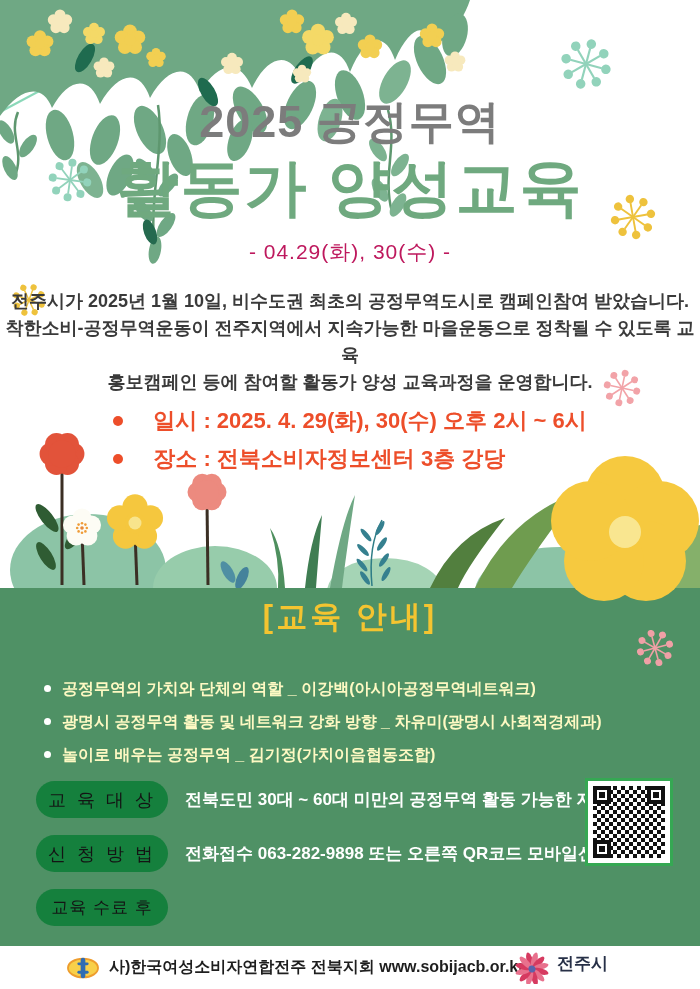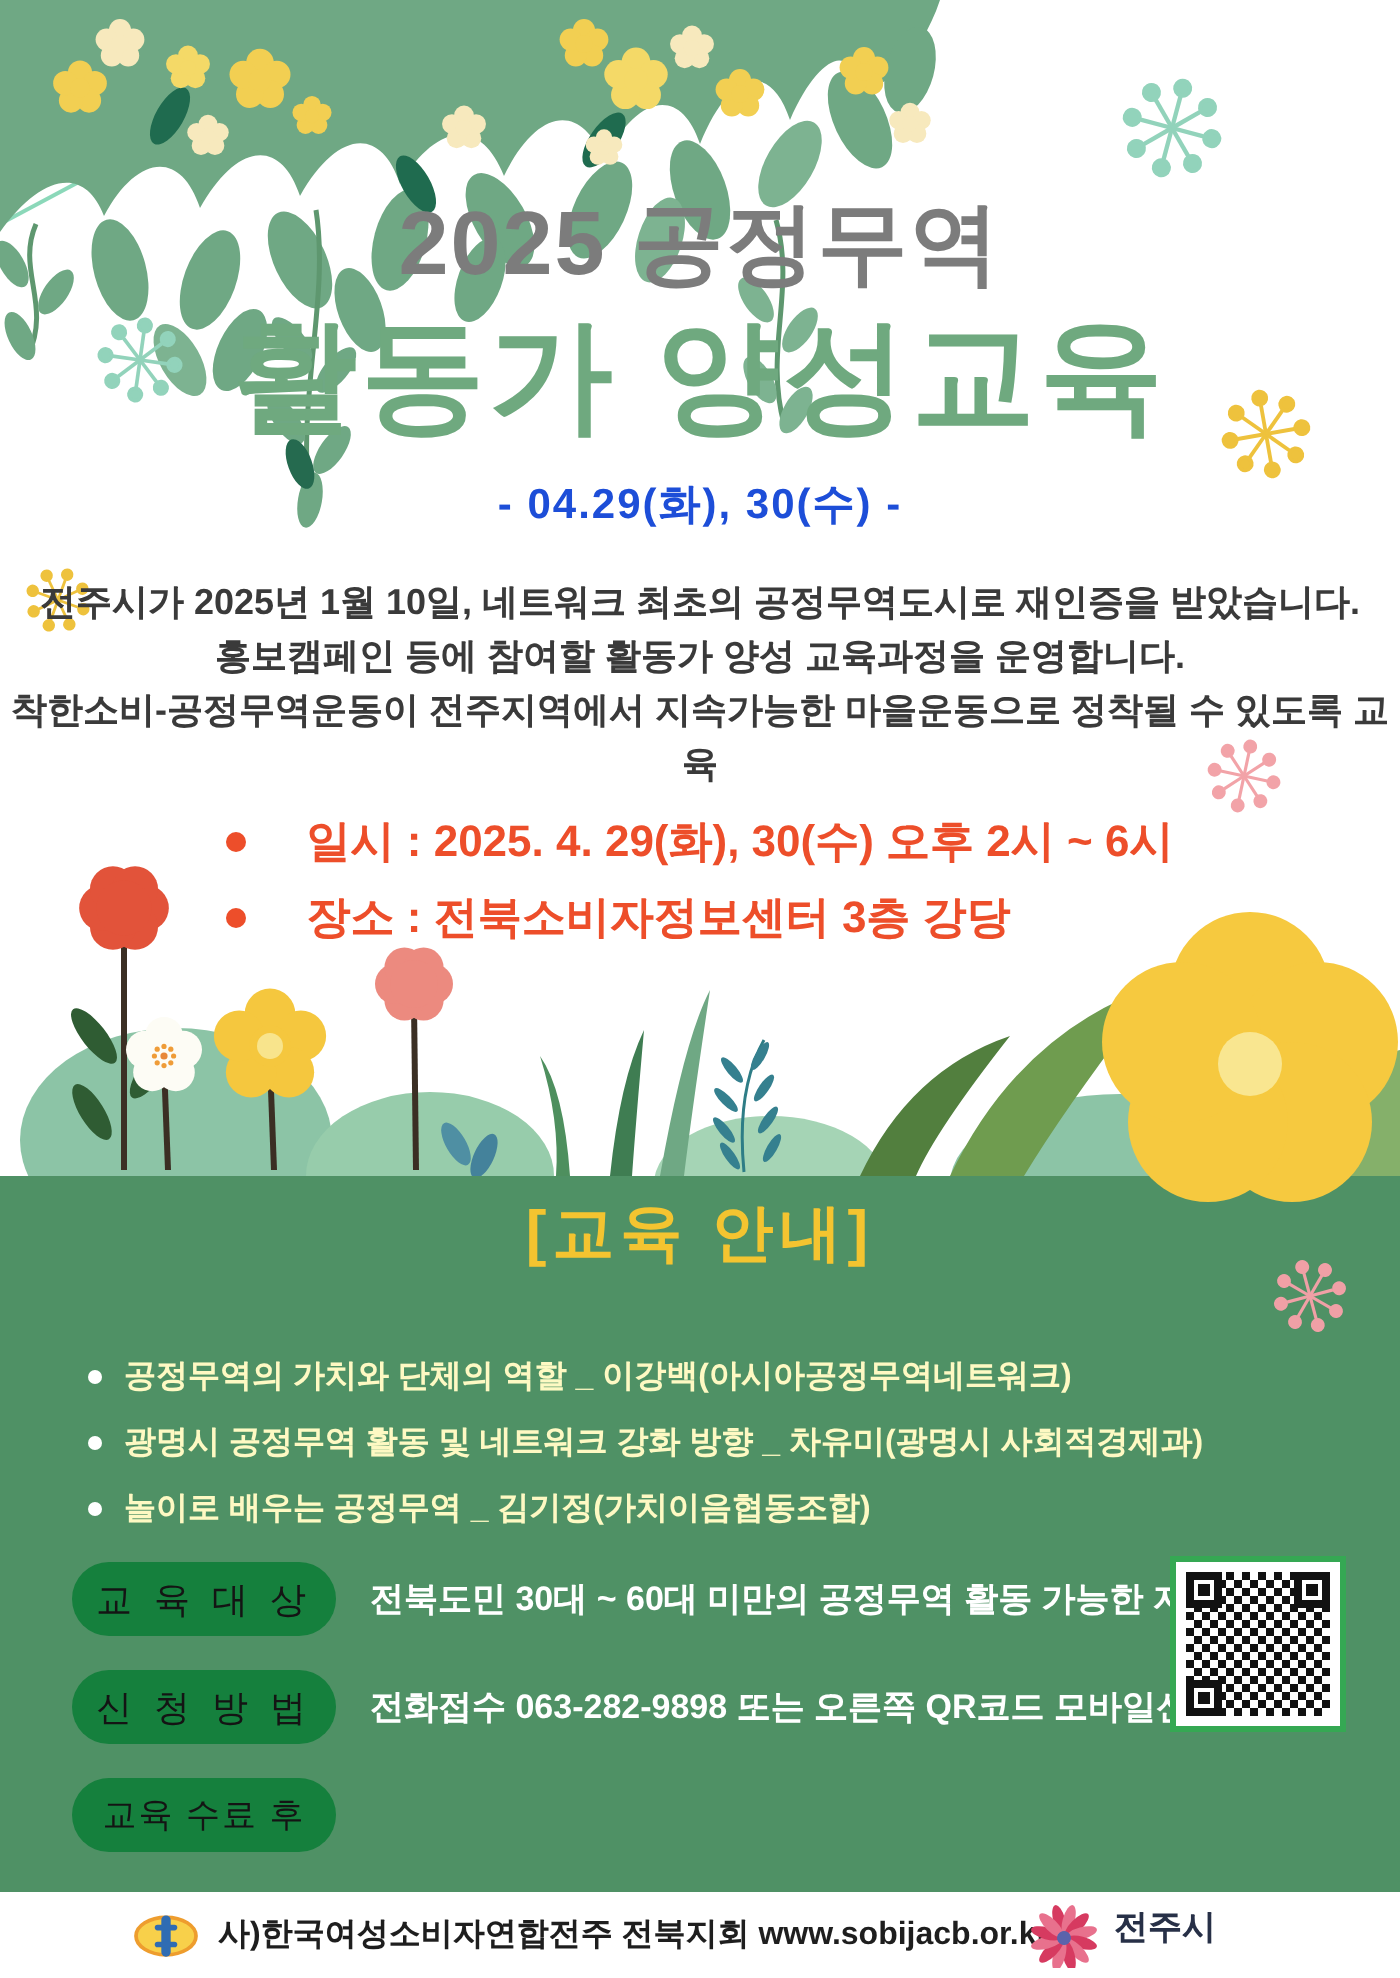--- a/index.html
+++ b/index.html
@@ -15,21 +15,21 @@
   .foliage { position:absolute; left:0; top:0; width:480px; height:266px; z-index:1; pointer-events:none; }
   .band    { position:absolute; left:0; top:420px; width:700px; height:195px; z-index:3; pointer-events:none; }
   .star    { position:absolute; z-index:1; pointer-events:none; }
 
   
   .year-title { top:92px; left:0; width:100%; text-align:center;
     font-size:45px; font-weight:800; color:#7c7c7c; letter-spacing:1px; z-index:2; }
   .main-title { top:146px; left:0; width:100%; text-align:center;
     font-size:62px; font-weight:800; color:#6fa97f; letter-spacing:2px; z-index:2; }
   .date-line  { top:238px; left:0; width:100%; text-align:center;
-    font-size:21px; font-weight:700; color:#1d4ed8; letter-spacing:1px; z-index:2; }
+    font-size:21px; font-weight:400; color:#be185d; letter-spacing:1px; z-index:2; }
 
   .intro { top:288px; left:0; width:100%; text-align:center;
     font-size:18px; font-weight:700; color:#3a3a3a; line-height:27px; z-index:2; }
 
   .key-info { top:402px; left:0; width:100%; display:flex; justify-content:center; z-index:2; }
   .key-info ul { list-style:none; margin:0; padding:0; }
   .key-info li { display:flex; align-items:center; gap:30px;
     font-size:22px; font-weight:800; color:#ed4e2a; line-height:38px; white-space:nowrap; }
   .kdot { width:10px; height:10px; border-radius:50%; background:#ed4e2a; flex:0 0 auto; }
 
@@ -210,23 +210,23 @@
     </svg>
   <svg class="star" style="left:636px;top:629px;width:38px;height:38px;z-index:3" viewBox="-24 -24 48 48">
       <use href="#star8" stroke="#f0a0a6" fill="#f0a0a6" transform="rotate(-15)"></use>
     </svg>
 
   <div class="abs year-title">2025 공정무역</div>
   <div class="abs main-title">활동가 양성교육</div>
   <div class="abs date-line">- 04.29(화), 30(수) -</div>
 
   <div class="abs intro">
-    <div>전주시가 2025년 1월 10일, 네트워크 최초의 공정무역도시로 재인증을 받았습니다.</div>
+    <div>전주시가 2025년 1월 10일, 비수도권 최초의 공정무역도시로 캠페인참여 받았습니다.</div>
+    <div>착한소비-공정무역운동이 전주지역에서 지속가능한 마을운동으로 정착될 수 있도록 교육</div>
     <div>홍보캠페인 등에 참여할 활동가 양성 교육과정을 운영합니다.</div>
-    <div>착한소비-공정무역운동이 전주지역에서 지속가능한 마을운동으로 정착될 수 있도록 교육</div>
   </div>
 
   <div class="abs key-info">
     <ul>
       <li>
         <span class="kdot"></span>
         <span>일시 : 2025. 4. 29(화), 30(수) 오후 2시 ~ 6시</span>
       </li>
       <li>
         <span class="kdot"></span>

